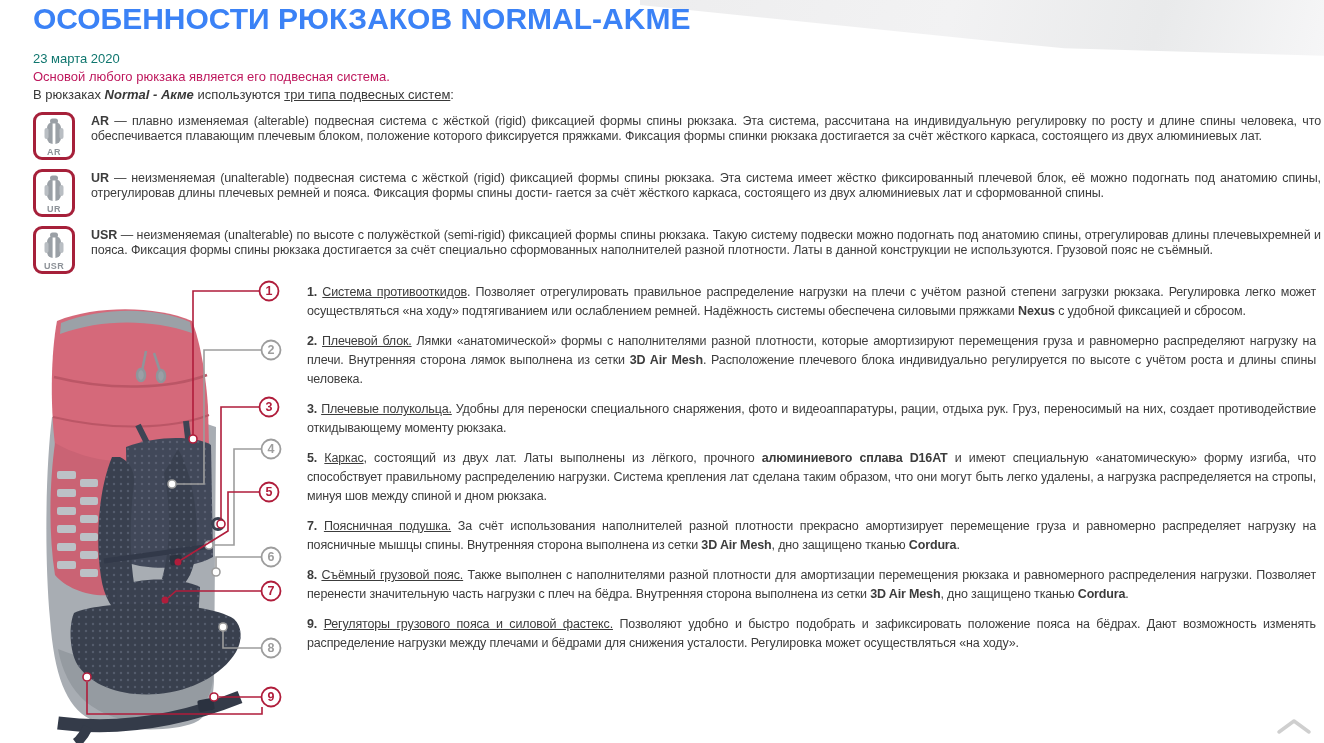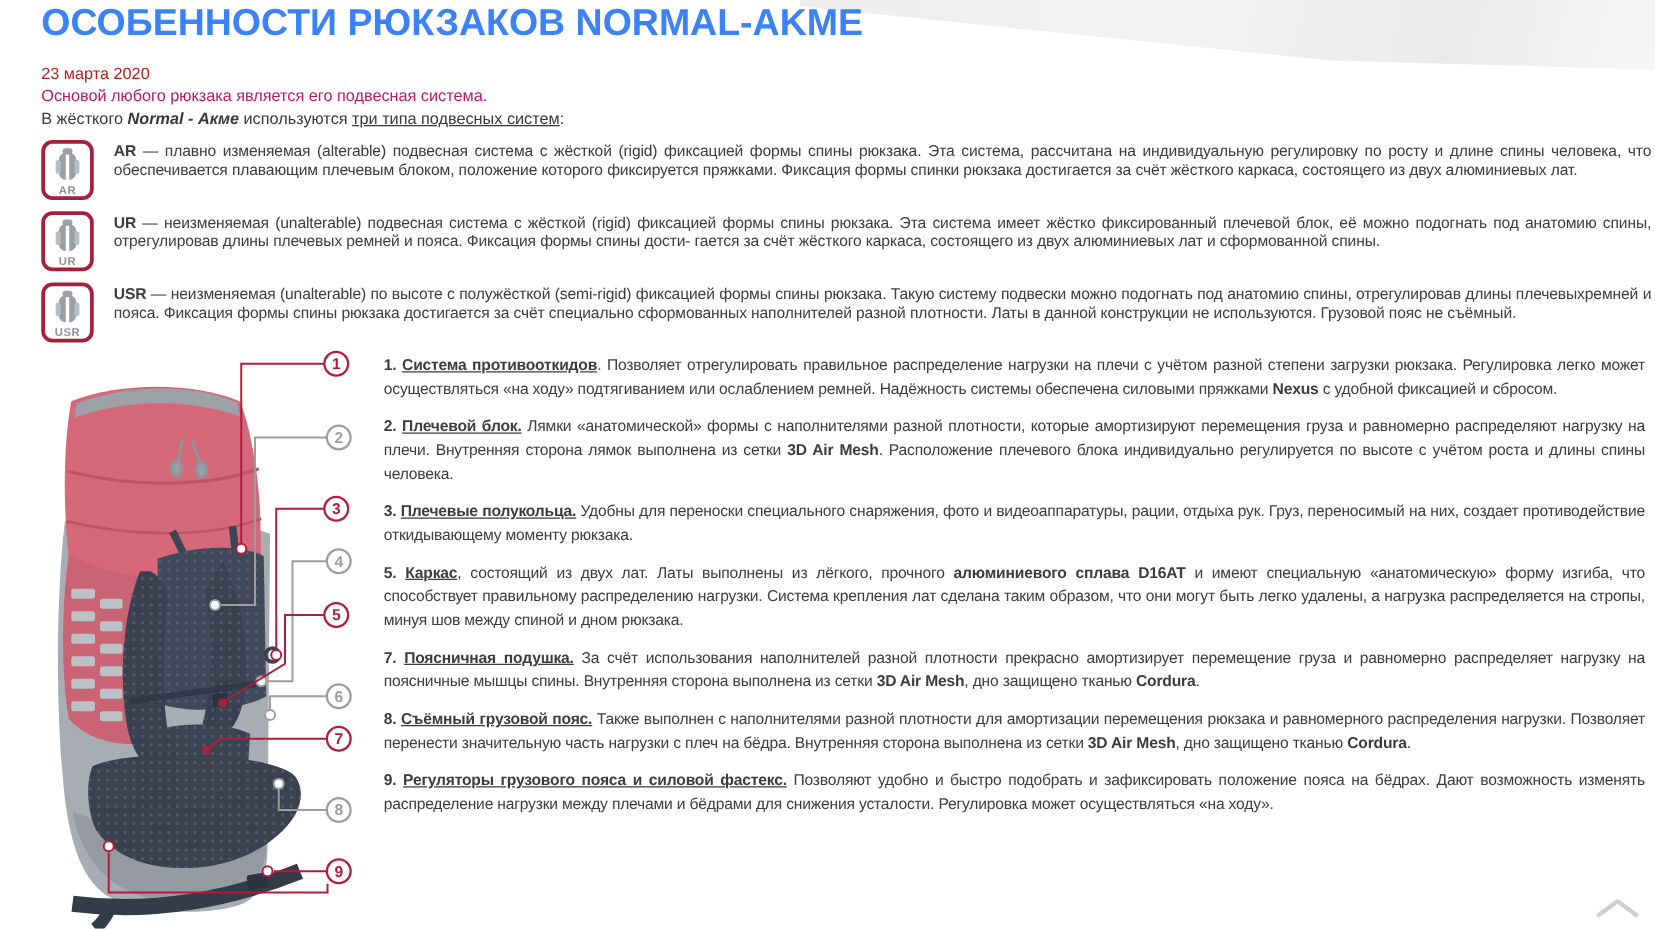--- a/index.html
+++ b/index.html
@@ -14,21 +14,21 @@
   .banner {
     position:absolute; top:0; left:640px; right:0; height:62px;
     background:linear-gradient(105deg,#ededee 0%,#f2f2f3 45%,#e9eaeb 75%,#f6f6f7 100%);
     clip-path:polygon(0 0,100% 0,100% 90%,62% 78%,30% 42%,0 8%);
   }
   .page-title {
     position:absolute; top:2px; left:33px;
     font-size:30px; font-weight:700; color:#3b82f6; letter-spacing:0;
     white-space:nowrap;
   }
-  .date { position:absolute; top:51px; left:33px; font-size:13px; color:#b91c1c; }
+  .date { position:absolute; top:51px; left:33px; font-size:13px; color:#0f766e; }
   .intro-1 { position:absolute; top:69px; left:33px; font-size:13px; color:#be185d; }
   .intro-2 { position:absolute; top:87px; left:33px; font-size:13px; color:#383838; }
 
   .systems { position:absolute; top:112px; left:33px; width:1288px; display:flex; flex-direction:column; gap:9px; }
   .system-row { display:flex; gap:16px; align-items:flex-start; }
   .badge {
     flex:0 0 auto; width:42px; height:48px;
     border:3px solid #a6203a; border-radius:9px; background:#fff;
     display:flex; flex-direction:column; align-items:center; justify-content:flex-start;
     padding-top:3px;
@@ -42,35 +42,35 @@
   .content { position:absolute; top:279px; left:0; right:0; bottom:0; display:flex; }
   .illustration { flex:0 0 307px; height:464px; position:relative; }
   .pack-svg { width:307px; height:464px; display:block; }
   .features { flex:1; padding:4px 8px 0 0; }
   .feature {
     font-size:12.5px; line-height:19px; letter-spacing:-0.15px;
     text-align:justify; color:#3c3c3c; margin-bottom:11px;
   }
 
   .seg-b  { font-weight:700; }
-  .seg-bu { font-weight:700; text-decoration:underline; }
+  .seg-bu { font-weight:400; text-decoration:underline; }
   .seg-bi { font-weight:700; font-style:italic;text-align:right; }
   .seg-u  { text-decoration:underline; }
 
   .scroll-top { position:absolute; right:12px; bottom:6px; width:36px; height:20px; cursor:pointer; }
 </style>
 </head>
 <body>
 
 <div class="banner"></div>
 
 <h1 class="page-title">ОСОБЕННОСТИ РЮКЗАКОВ NORMAL-AKME</h1>
 <div class="date">23 марта 2020</div>
 <p class="intro-1">Основой любого рюкзака является его подвесная система.</p>
-<p class="intro-2"><span>В жёсткого </span><span class="seg-bi">Normal - Акме</span><span> используются </span><span class="seg-u">три типа подвесных систем</span><span>:</span></p>
+<p class="intro-2"><span>В рюкзаках </span><span class="seg-bi">Normal - Акме</span><span> используются </span><span class="seg-u">три типа подвесных систем</span><span>:</span></p>
 
 <div class="systems">
 
   <div class="system-row">
     <div class="badge">
       <svg width="24" height="30" viewBox="0 0 24 30">
         <rect x="5" y="4" width="14" height="22" rx="6" fill="#9aa0a6"></rect>
         <rect x="10.6" y="2" width="2.8" height="25" fill="#ffffff"></rect>
         <rect x="8" y="0.5" width="8" height="5" rx="2.5" fill="#9aa0a6"></rect>
         <rect x="2.5" y="10" width="4" height="11" rx="2" fill="#b9bec3"></rect>

